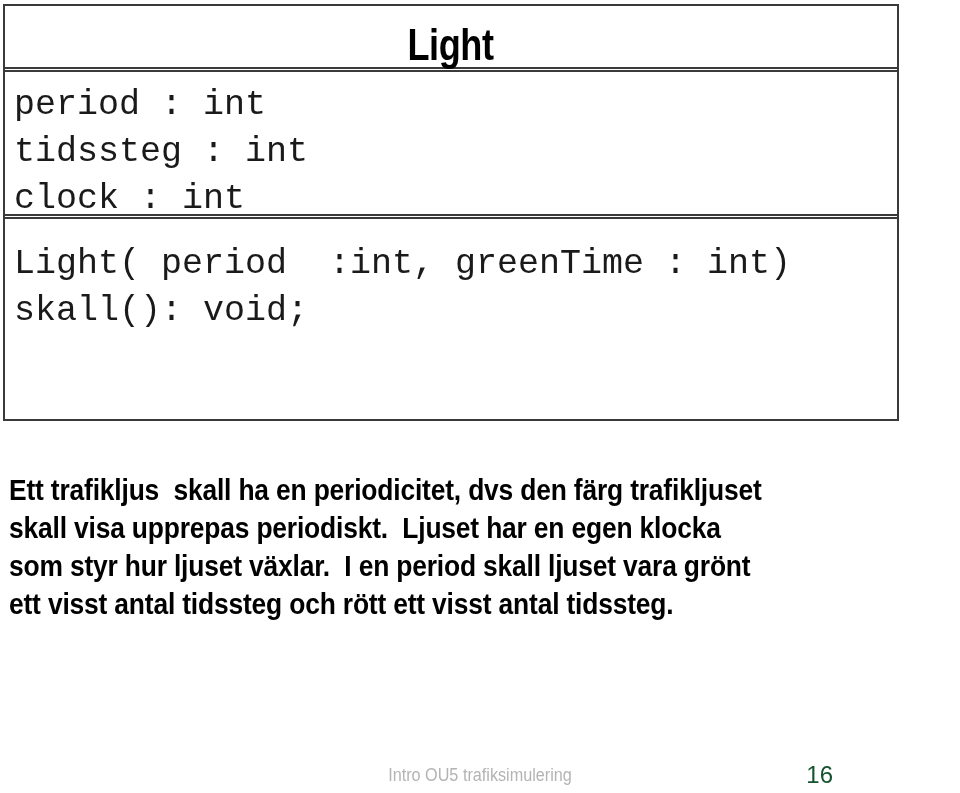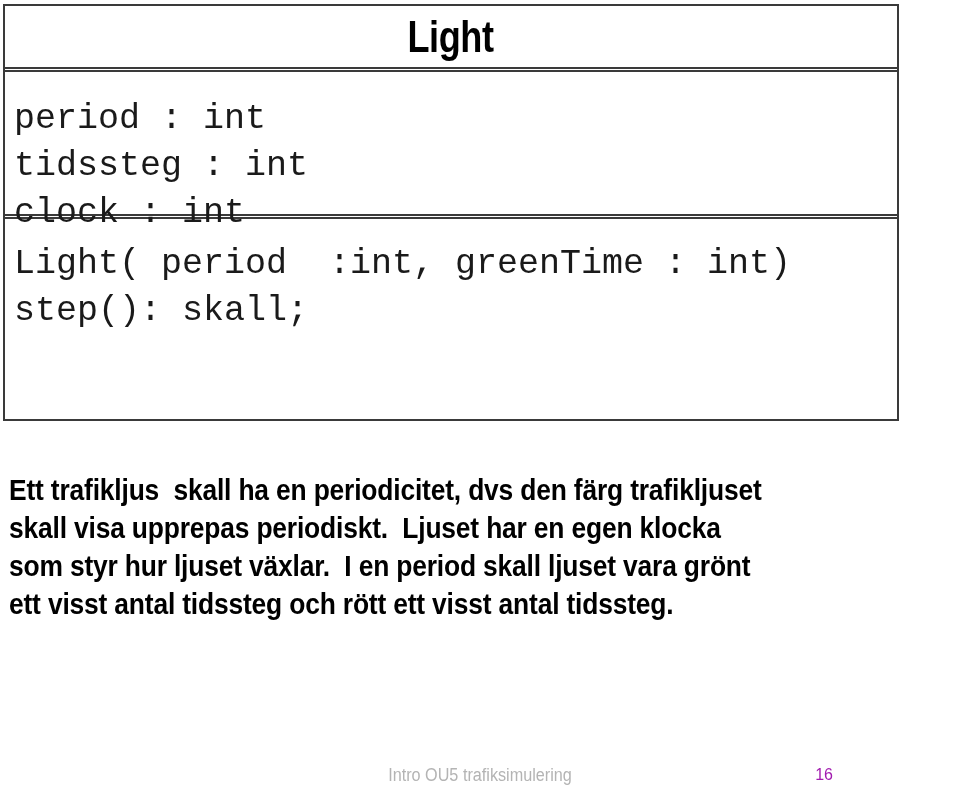--- a/index.html
+++ b/index.html
@@ -24,21 +24,21 @@
     width: 896px;
     height: 417px;
     box-sizing: border-box;
     border: 2px solid #3a3a3a;
     background: #ffffff;
   }
 
   .uml-title-band {
     height: 61px;
     display: flex;
-    align-items: center;
+    align-items: flex-end;
     justify-content: center;
     box-sizing: border-box;
   }
   .uml-title {
     font-family: "Liberation Sans", sans-serif;
     font-weight: bold;
     font-size: 44px;
     line-height: 44px;
     letter-spacing: -0.5px;
     color: #000000;
@@ -52,21 +52,21 @@
     border-top: 2px solid #3a3a3a;
     border-bottom: 2px solid #3a3a3a;
     background: #ffffff;
     box-sizing: border-box;
   }
 
   .uml-section {
     padding-left: 9px;
     box-sizing: border-box;
   }
-  .uml-attrs { padding-top: 24px; height: 142px; }
+  .uml-attrs { padding-top: 10px; height: 142px; }
   .uml-ops   { padding-top: 22px; }
 
   .uml-line {
     font-family: "Liberation Mono", "DejaVu Sans Mono", monospace;
     font-size: 35px;
     line-height: 47px;
     color: #1a1a1a;
     white-space: pre;
     letter-spacing: 0px;
   }
@@ -109,23 +109,23 @@
     line-height: 22px;
     color: #b4b4b4;
     transform: scaleX(0.9);
     transform-origin: center center;
   }
   .footer-page {
     position: absolute;
     right: 10px;
     top: 0;
     font-family: "Liberation Sans", sans-serif;
-    font-size: 16px;
+    font-size: 24px;
     line-height: 22px;
-    color: #a21caf;
+    color: #14532d;
   }
 </style>
 </head>
 <body>
 
 <div class="uml-box">
 
   <div class="uml-title-band">
     <div class="uml-title">Light</div>
   </div>
@@ -135,21 +135,21 @@
   <div class="uml-section uml-attrs">
     <div class="uml-line">period : int</div>
     <div class="uml-line">tidssteg : int</div>
     <div class="uml-line">clock : int</div>
   </div>
 
   <div class="uml-divider"></div>
 
   <div class="uml-section uml-ops">
     <div class="uml-line">Light( period  :int, greenTime : int)</div>
-    <div class="uml-line">step(): skall;</div>
+    <div class="uml-line">skall(): void;</div>
   </div>
 
 </div>
 
 <div class="body-text">
   <div class="body-line">Ett trafikljus  skall ha en periodicitet, dvs den färg trafikljuset</div>
   <div class="body-line">skall visa upprepas periodiskt.  Ljuset har en egen klocka</div>
   <div class="body-line">som styr hur ljuset växlar.  I en period skall ljuset vara grönt</div>
   <div class="body-line">ett visst antal tidssteg och rött ett visst antal tidssteg.</div>
 </div>

